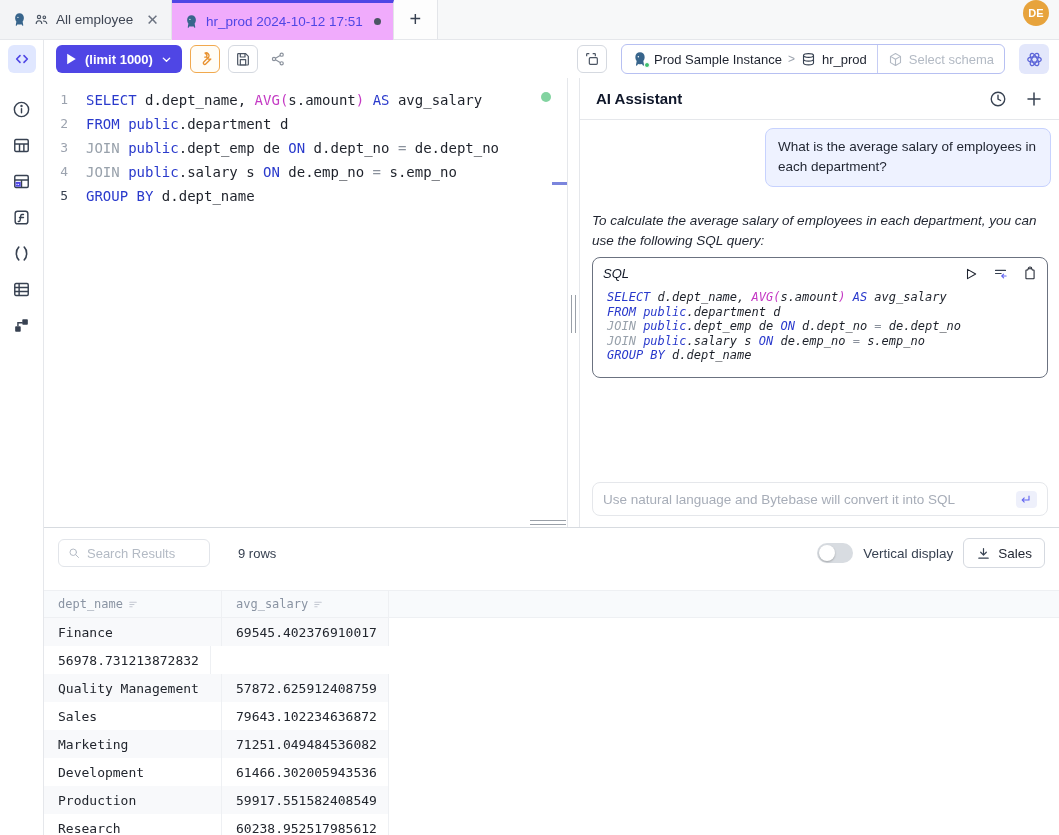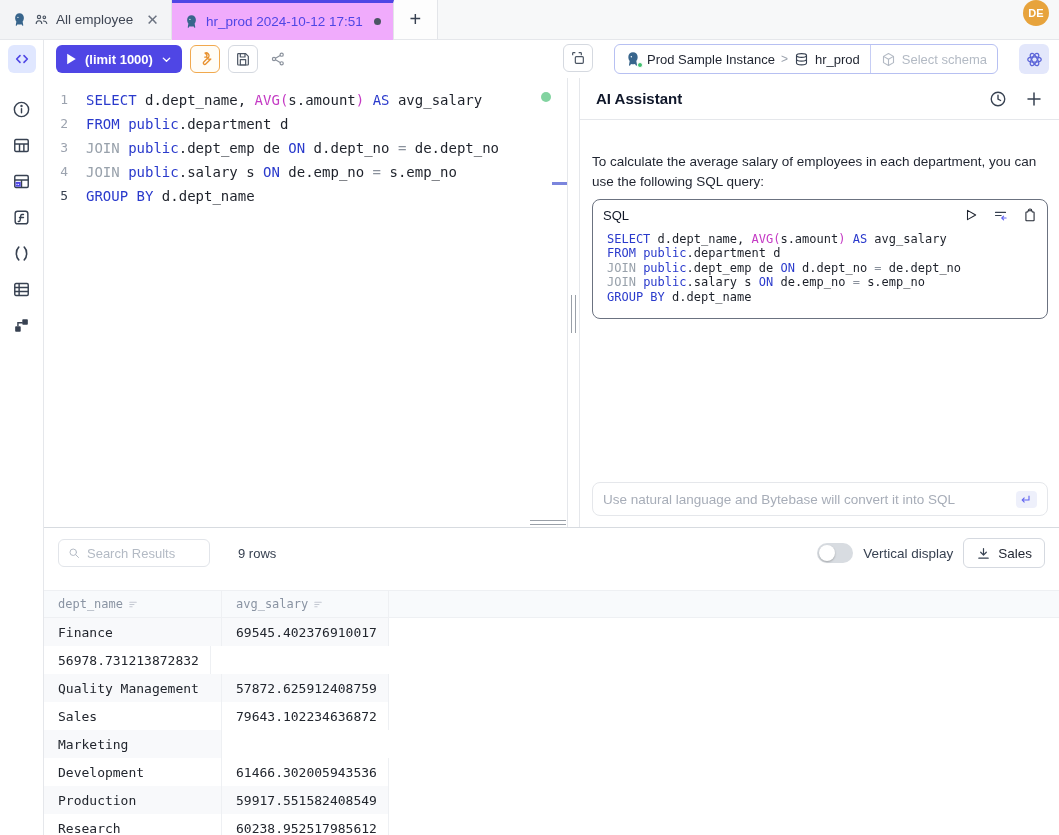--- a/index.html
+++ b/index.html
@@ -36,21 +36,21 @@
   
   .toolbar { height:38px; display:flex; align-items:center; padding:0 10px 0 12px; gap:8px;
     background:#fff; flex:none; }
   .run-btn { height:28px; background:#4f46e5; color:#fff; border:none; border-radius:6px;
     display:flex; align-items:center; gap:8px; padding:0 10px; font-size:13px; font-weight:600;
     font-family:inherit; }
   .icon-btn { height:28px; min-width:30px; border:1px solid #d5d9e0; border-radius:6px;
     background:#fff; display:flex; align-items:center; justify-content:center; color:#4b5563; padding:0 5px;}
   .icon-btn.wrench { border-color:#f1a94e; color:#e8912d; background:#fffdf7; }
   .icon-plain { color:#8a919c; display:flex; align-items:center; padding:0 4px; }
-  .tb-right { margin-left:auto; display:flex; gap:21px; }
+  .tb-right { margin-left:auto; display:flex; align-items:center; gap:14px; }
   .crumb { height:30px; border:1px solid #b7c0f2; border-radius:6px; display:flex;
     align-items:stretch; overflow:hidden; background:#fff; }
   .crumb-left { display:flex; align-items:center; gap:6px; padding:0 10px; font-size:13px; color:#1f2430; }
   .crumb-sep { color:#9aa1ac; font-size:12px; }
   .crumb-right { display:flex; align-items:center; gap:6px; padding:0 10px;
     border-left:1px solid #c6cdf4; color:#b3bac4; font-size:13px; }
   .pgwrap { position:relative; display:flex; }
   .status-dot { position:absolute; right:-2px; bottom:-1px; width:6px; height:6px;
     border-radius:50%; background:#3fbf6e; border:1px solid #fff; }
   .ai-btn { width:30px; height:30px; border-radius:6px; background:#e3e7fb; border:none;
@@ -74,21 +74,21 @@
 
   
   .ai-panel { width:479px; display:flex; flex-direction:column; flex:none; }
   .ai-header { height:42px; display:flex; align-items:center; padding:0 16px;
     border-bottom:1px solid #e5e7eb; }
   .ai-title { font-size:15px; font-weight:600; color:#0f172a; }
   .ai-header-icons { margin-left:auto; display:flex; align-items:center; gap:18px; color:#374151; }
   .chat { flex:1; padding:8px 8px 0 12px; overflow:hidden; }
   .bubble-user { margin-left:auto; width:286px; background:#eef2ff; border:1px solid #c7d2fe;
     border-radius:8px; padding:8px 12px; font-size:13.5px; line-height:1.5; color:#1f2430; }
-  .answer { margin-top:24px; padding-right:3px; }
+  .answer { margin-top:24px; padding-right:3px;font-style:italic; }
   .answer-text { font-size:13.5px; line-height:1.5; color:#1f2430; }
   .code-block { margin-top:6px; border:1px solid #6b7280; border-radius:8px; padding:8px 10px 14px; background:#fff; }
   .code-head { display:flex; align-items:center; }
   .code-lang { font-size:13px; color:#111827; }
   .code-actions { margin-left:auto; display:flex; align-items:center; gap:14px; color:#1f2430; }
   #ai-code { margin-top:9px; padding-left:4px; font-family:"DejaVu Sans Mono", monospace;
     font-size:12px; }
   #ai-code .cl { line-height:14.5px; white-space:pre; }
   .ai-input-wrap { margin:0 11px 11px 12px; height:34px; border:1px solid #e5e7eb; border-radius:8px;
     display:flex; align-items:center; padding:0 10px; margin-top:auto; }
@@ -353,20 +353,21 @@
             </span>
             <span>
               <svg width="18" height="18" viewBox="0 0 24 24" fill="none" stroke="currentColor" stroke-width="2" stroke-linecap="round">
                   <path d="M12 4v16M4 12h16"></path>
                 </svg>
             </span>
           </span>
         </div>
 
         <div class="chat">
+          <div class="bubble-user">What is the average salary of employees in each department?</div>
 
           <div class="answer">
             <div class="answer-text">To calculate the average salary of employees in each department, you can use the following SQL query:</div>
             <div class="code-block">
               <div class="code-head">
                 <span class="code-lang">SQL</span>
                 <span class="code-actions">
                   <span>
                     <svg width="14" height="14" viewBox="0 0 24 24" fill="none" stroke="currentColor" stroke-width="1.8" stroke-linejoin="round">
                         <path d="M6 4l14 8-14 8z"></path>
@@ -462,20 +463,21 @@
               <div class="tcell c1">57872.625912408759</div>
               <div class="tfill"></div>
             </div>
             <div class="trow">
               <div class="tcell c0">Sales</div>
               <div class="tcell c1">79643.102234636872</div>
               <div class="tfill"></div>
             </div>
             <div class="trow">
               <div class="tcell c0">Marketing</div>
+              <div class="tcell c1">71251.049484536082</div>
               <div class="tfill"></div>
             </div>
             <div class="trow">
               <div class="tcell c0">Development</div>
               <div class="tcell c1">61466.302005943536</div>
               <div class="tfill"></div>
             </div>
             <div class="trow">
               <div class="tcell c0">Production</div>
               <div class="tcell c1">59917.551582408549</div>

